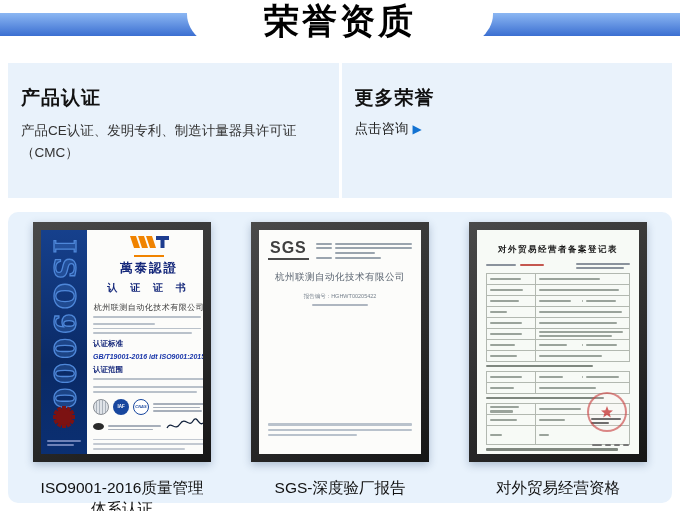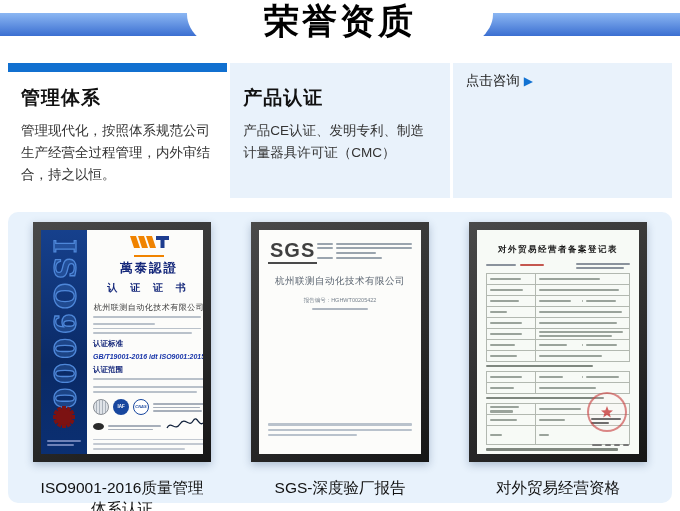--- a/index.html
+++ b/index.html
@@ -63,21 +63,21 @@
   .sig-row{display:flex;align-items:center;width:100%;margin-top:3px;gap:4px;}
   .mini-ellipse{width:11px;height:7px;border-radius:50%;background:#2a2a2a;flex:none;}
   .sig-col{flex:1;}
   .sig-col .tl{height:1.8px;margin-top:2px;background:#a7afba;}
   .iso-foot{width:100%;}
   .iso-foot .tl{height:1.8px;background:#c3c9d1;}
 
   
   .sgs-paper{padding:10px 9px;display:flex;flex-direction:column;}
   .sgs-head{display:flex;justify-content:space-between;align-items:flex-start;}
-  .sgs-logo{font-size:20px;font-weight:bold;color:#3f3f3f;letter-spacing:1px;line-height:1;
+  .sgs-logo{font-size:16px;font-weight:bold;color:#3f3f3f;letter-spacing:1px;line-height:1;
     border-bottom:2px solid #4a4a4a;padding:0 2px 2px;}
   .sgs-meta{width:96px;}
   .mrow{display:flex;gap:3px;margin-top:2.5px;}
   .mrow .tl{margin:0;height:2.2px;background:#9aa4ae;}
   .sgs-box{margin:44px auto 0;border:1px solid #9db9dd;color:#1e4ea6;font-weight:bold;
     font-size:10.5px;letter-spacing:1px;padding:4px 9px;}
   .sgs-co{text-align:center;font-size:9.5px;color:#5a6470;margin-top:11px;letter-spacing:.5px;}
   .sgs-no{text-align:center;font-size:5.5px;color:#76808c;margin-top:9px;}
   .sgs-date{width:56px;margin:4px auto 0;height:2px;background:#aeb6c0;}
   .sgs-foot{margin-top:auto;padding-bottom:8px;}
@@ -114,29 +114,26 @@
 <body>
 
 <div class="header">
   <div class="header-bar"></div>
   <div class="header-notch">
     <span class="header-title">荣誉资质</span>
   </div>
 </div>
 
 <div class="tabs">
-  <div class="tab active">
-    <h3>管理体系</h3>
-    <p>管理现代化，按照体系规范公司生产经营全过程管理，内外审结合，持之以恒。</p>
-  </div>
   <div class="tab">
     <h3>产品认证</h3>
     <p>产品CE认证、发明专利、制造计量器具许可证（CMC）</p>
   </div>
   <div class="tab">
+    <h3>更多荣誉</h3>
     <div class="consult">
       <span>点击咨询</span><span class="arr">▶</span>
     </div>
   </div>
 </div>
 
 <div class="panel">
   <div class="crow">
 
     <div class="cert">

